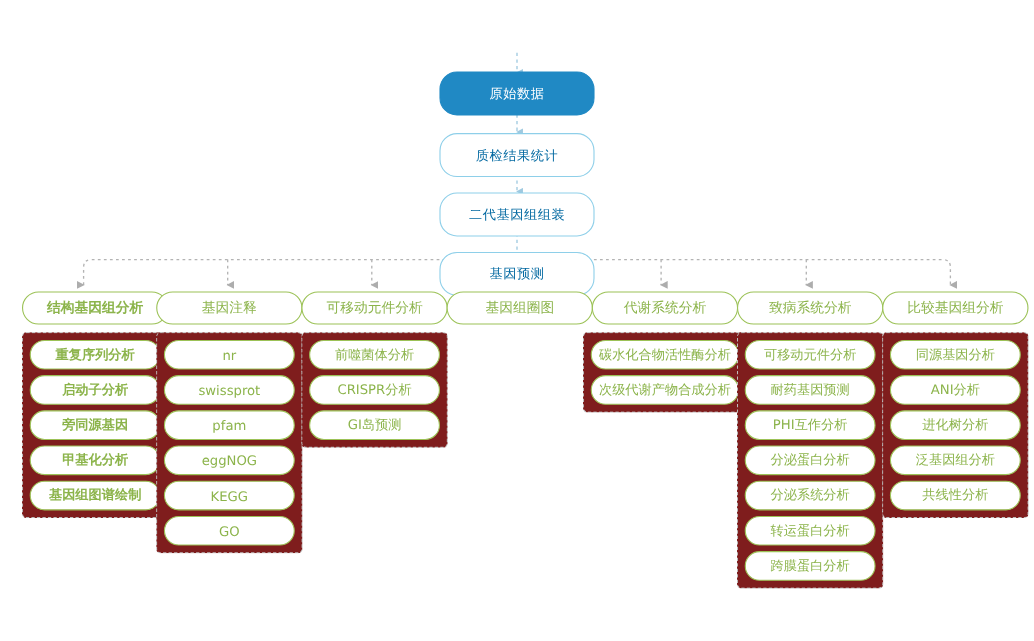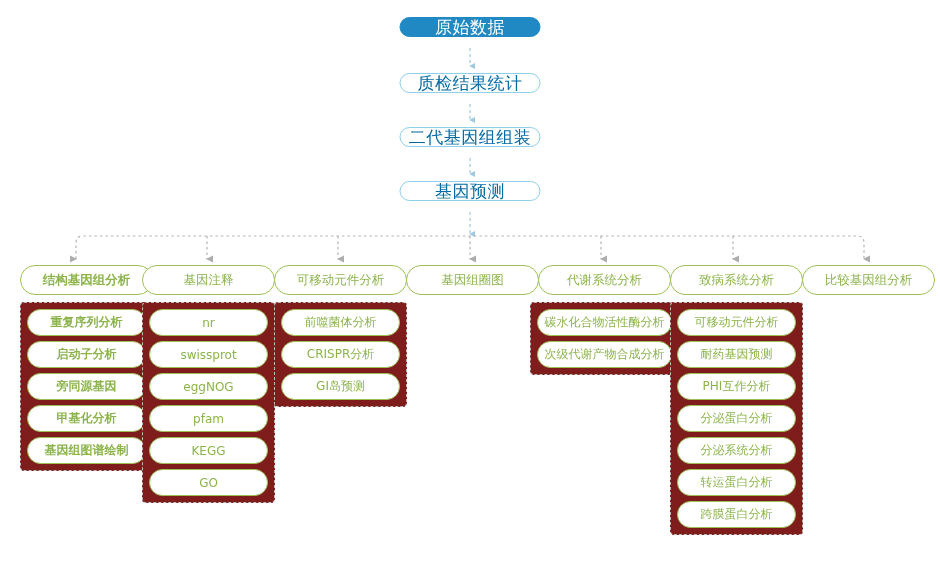--- a/index.html
+++ b/index.html
@@ -27,29 +27,30 @@
     width: 940px;
     height: 583px;
     pointer-events: none;
   }
   
   .chain {
     position: absolute;
     left: 50%;
     transform: translateX(-50%);
     width: 141px;
-    height: 20px;
+    height: 40px;
     box-sizing: border-box;
     display: flex;
     align-items: center;
     justify-content: center;
     border-radius: 16px;
-    font-size: 17px;
+    font-size: 12px;
     letter-spacing: 0.5px;
     white-space: nowrap;
+    margin-top: 48px;
   }
   .chain-primary {
     background: #2089c4;
     color: #ffffff;
     border: 1px solid #2089c4;
   }
   .chain-outline {
     background: #ffffff;
     color: #0369a1;
     border: 1px solid #8ecfe9;
@@ -175,26 +176,26 @@
       <span>基因注释</span>
     </div>
     <div class="sub-wrap">
       <div class="sub-item">
           <span>nr</span>
         </div>
       <div class="sub-item">
           <span>swissprot</span>
         </div>
       <div class="sub-item">
+          <span>pfam</span>
+        </div>
+      <div class="sub-item">
           <span>eggNOG</span>
         </div>
       <div class="sub-item">
-          <span>pfam</span>
-        </div>
-      <div class="sub-item">
           <span>KEGG</span>
         </div>
       <div class="sub-item">
           <span>GO</span>
         </div>
     </div>
   </div>
 
   <div class="column" style="left:274px; width:133px;">
     <div class="col-header">
@@ -259,15 +260,32 @@
       <div class="sub-item">
           <span>跨膜蛋白分析</span>
         </div>
     </div>
   </div>
 
   <div class="column" style="left:802px; width:133px;">
     <div class="col-header">
       <span>比较基因组分析</span>
     </div>
+    <div class="sub-wrap">
+      <div class="sub-item">
+          <span>同源基因分析</span>
+        </div>
+      <div class="sub-item">
+          <span>ANI分析</span>
+        </div>
+      <div class="sub-item">
+          <span>进化树分析</span>
+        </div>
+      <div class="sub-item">
+          <span>泛基因组分析</span>
+        </div>
+      <div class="sub-item">
+          <span>共线性分析</span>
+        </div>
+    </div>
   </div>
 
 </div>
 
 </body></html>

